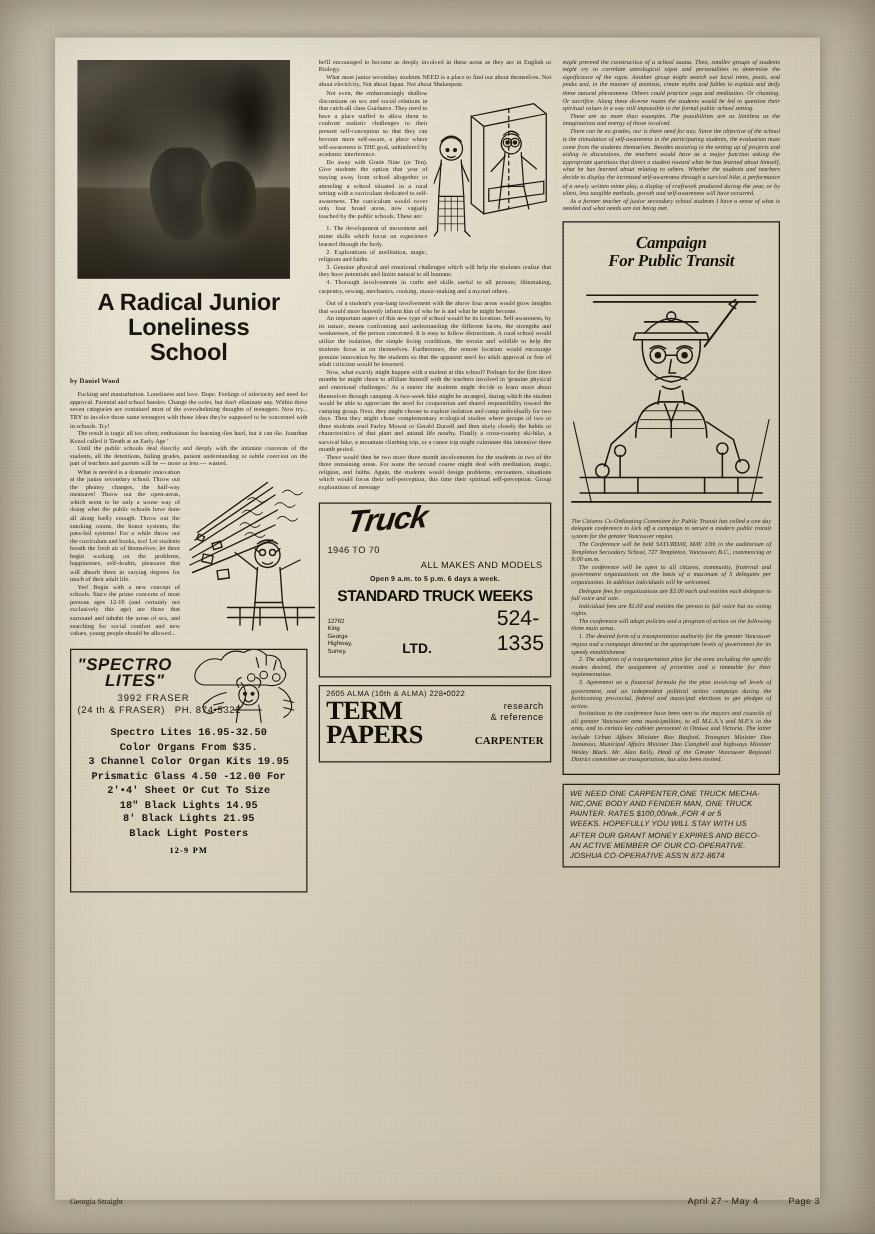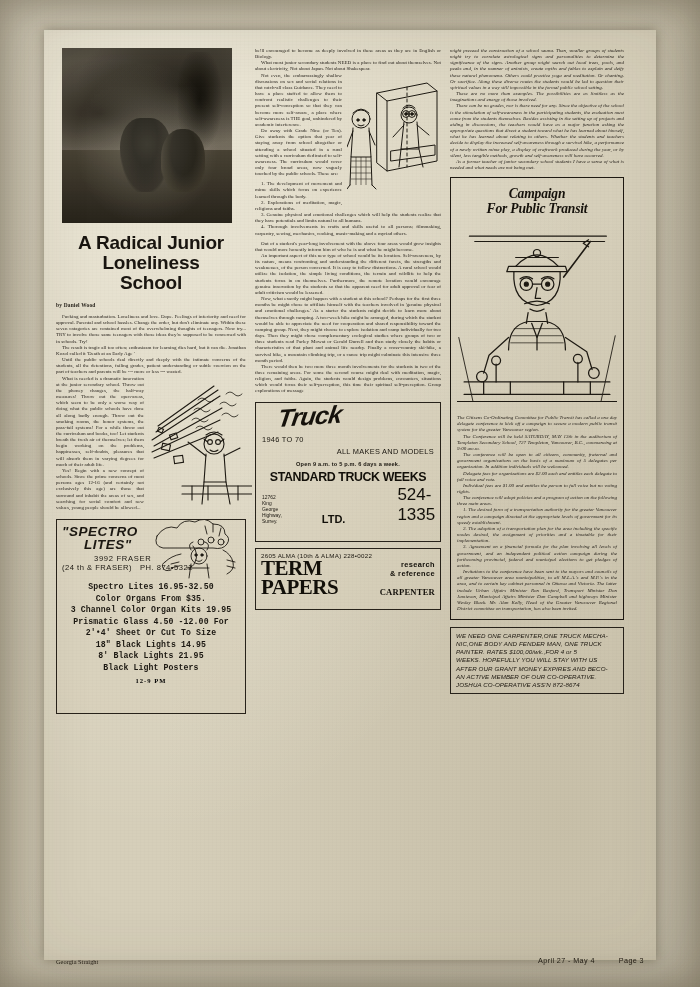--- a/index.html
+++ b/index.html
@@ -118,38 +118,38 @@
   .truck .row{display:flex;align-items:flex-end;justify-content:space-between;margin-top:1px;gap:40px;}
   .truck .addr{font-family:"Liberation Sans",sans-serif;font-size:4.9px;color:#1a160f;line-height:6px;}
   .truck .ltd{font-family:"Liberation Sans",sans-serif;font-weight:bold;font-size:11px;color:#13100a;}
   .truck .tel{font-family:"Liberation Sans",sans-serif;font-weight:normal;font-size:17px;color:#13100a;padding-left:12px;}
 
   
   .term{margin-top:6px;padding:3px 5px 4px 5px;height:62px;overflow:hidden;}
   .term .top{font-family:"Liberation Sans",sans-serif;font-size:6.2px;color:#1a160f;letter-spacing:.3px;}
   .term .big{font-family:"Liberation Serif",serif;font-weight:bold;font-size:21px;color:#13100a;
     line-height:19px;letter-spacing:-.5px;}
-  .term .rr{font-family:"Liberation Sans",sans-serif;font-weight:bold;font-size:7.4px;color:#13100a;
+  .term .rr{font-family:"Liberation Sans",sans-serif;font-weight:normal;font-size:7.4px;color:#13100a;
     text-align:right;letter-spacing:.4px;line-height:9px;}
   .term .unl{font-family:"Liberation Serif",serif;font-weight:bold;font-size:8.6px;color:#13100a;letter-spacing:.2px;}
   .term .flexrow{display:flex;justify-content:space-between;align-items:flex-end;}
   .term .flexrow2{display:flex;justify-content:space-between;align-items:flex-end;}
 
   
   .transit{margin-top:0;border:1.4px solid #1f1a13;padding:6px 6px 7px 6px;box-sizing:border-box;}
   .transit h2{margin:2px 0 0 0;text-align:center;font-family:"Liberation Serif",serif;
     font-weight:bold;font-size:13.6px;line-height:15px;color:#16120c;letter-spacing:-.2px;}
   .transitart{width:100%;height:195px;margin-top:4px;}
 
   
   .joshua{margin-top:7px;border:1px solid #28231b;padding:4px 5px 4px 5px;}
   .joshua div{font-family:"Liberation Sans",sans-serif;font-size:6.2px;color:#1d1810;
     line-height:8.1px;letter-spacing:.1px;}
 
-  .footer{position:absolute;left:56px;right:56px;bottom:22px;display:flex;
+  .footer{position:absolute;left:56px;right:44px;bottom:22px;display:flex;
     justify-content:space-between;align-items:flex-end;z-index:20;margin-top:38px;}
   .footer .gs{font-family:"Liberation Serif",serif;font-size:6.4px;color:#2a241c;}
   .footer .dt{font-family:"Liberation Sans",sans-serif;font-size:7.2px;color:#201b14;letter-spacing:.4px;}
   .footer .pg{font-family:"Liberation Sans",sans-serif;font-size:7.2px;color:#201b14;letter-spacing:.4px;margin-left:24px;}
 </style>
 </head>
 <body>
 
 <div class="page">
   <div class="sheet"></div>

